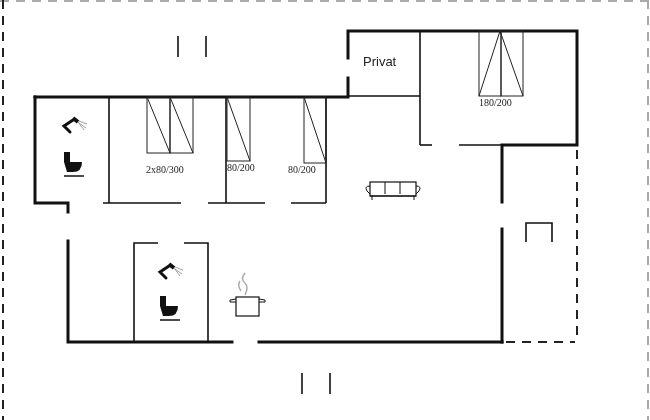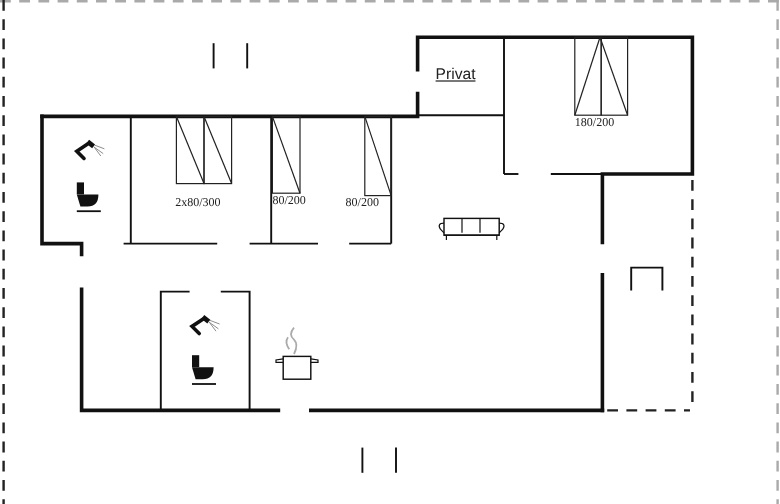--- a/index.html
+++ b/index.html
@@ -110,17 +110,17 @@
     <line x1="48" y1="16" x2="48" y2="20" stroke="#111"></line>
   </g>
 
   <g transform="translate(229,271)">
     <path d="M16 2 Q11 8 16 12 Q20 16 16 24 M11 10 Q8 14 12 20" stroke="#aaa" stroke-width="1.5" fill="none"></path>
     <rect x="7" y="26" width="23" height="19" fill="none" stroke="#111" stroke-width="1.2"></rect>
     <path d="M7 28 L1 29 L1 31 L7 31 M30 28 L36 29 L36 31 L30 31" stroke="#111" fill="none"></path>
   </g>
 </svg>
 
-<div class="room-label" style="left:363px; top:54px;text-decoration:underline;">Privat</div>
+<div class="room-label" style="left:363px; top:54px;">Privat</div>
 <div class="label" style="left:146px; top:164px;">2x80/300</div>
 <div class="label" style="left:227px; top:162px;">80/200</div>
 <div class="label" style="left:288px; top:164px;">80/200</div>
 <div class="label" style="left:479px; top:97px;">180/200</div>
 
 </body></html>

